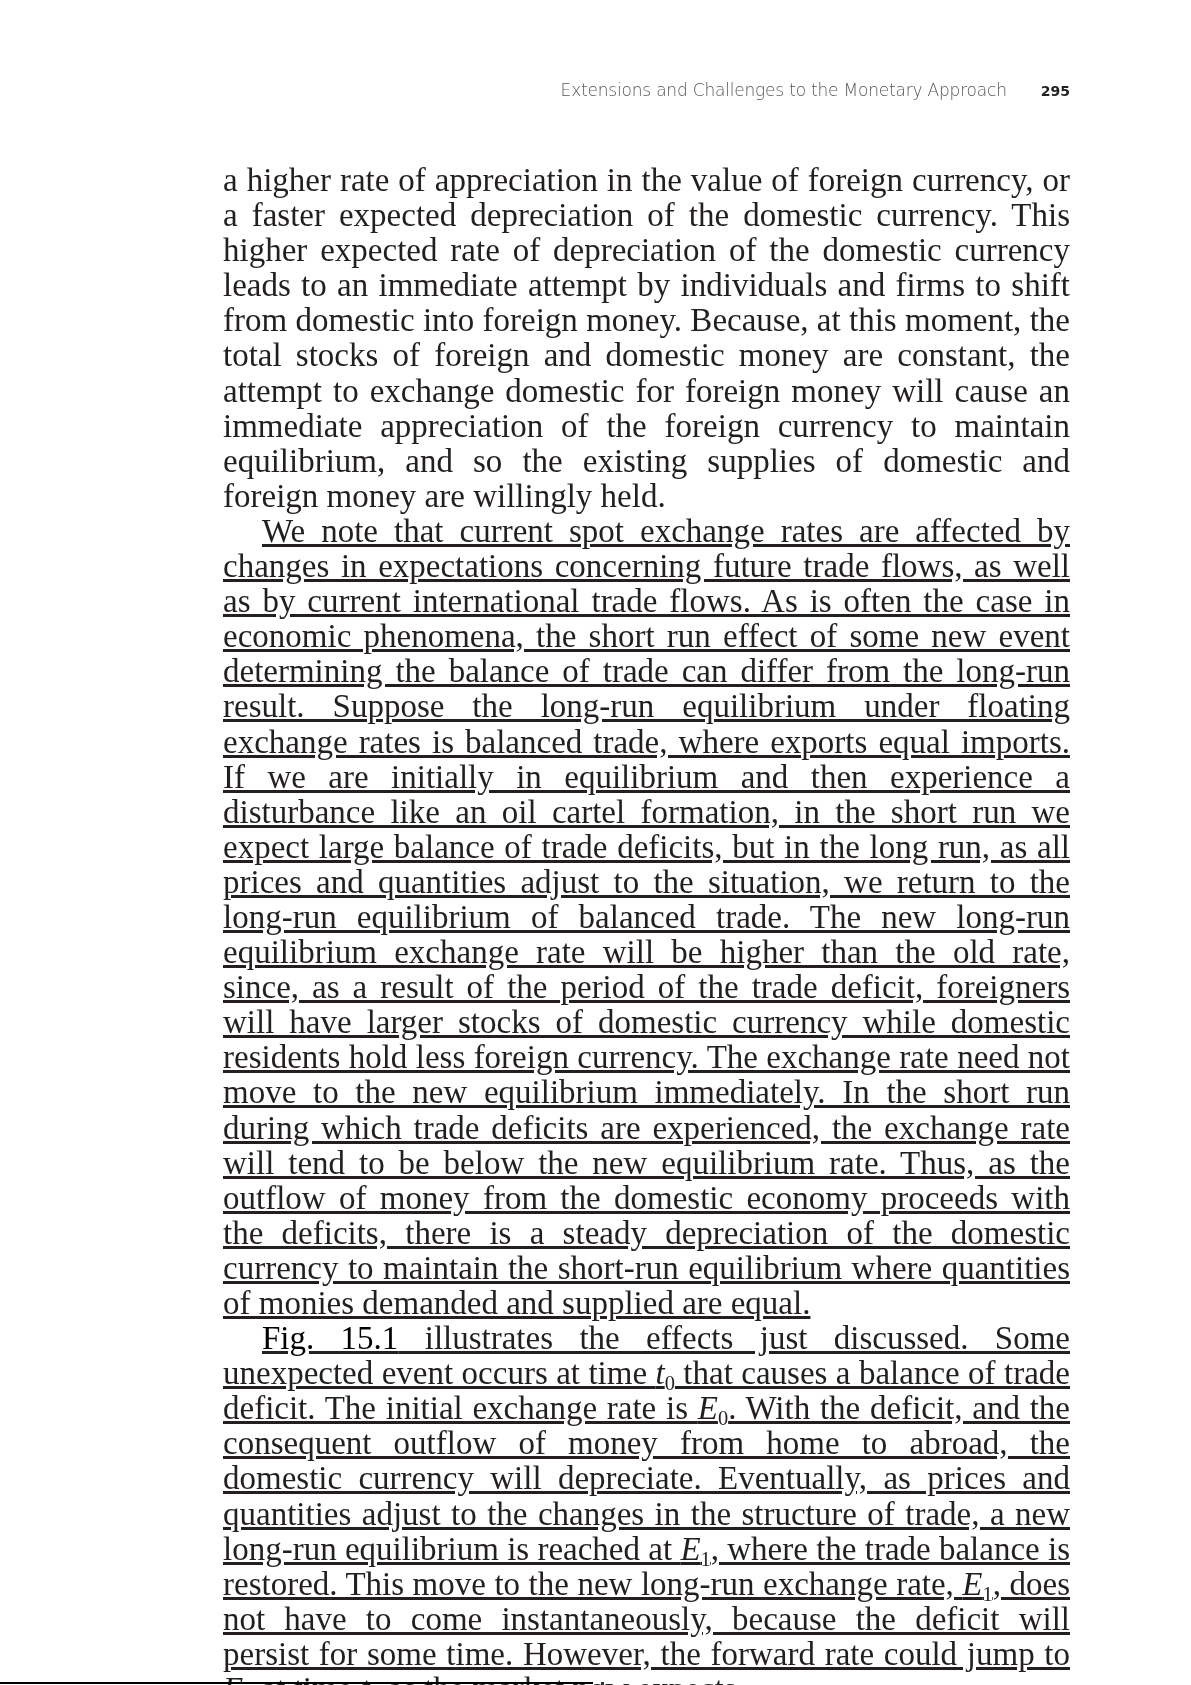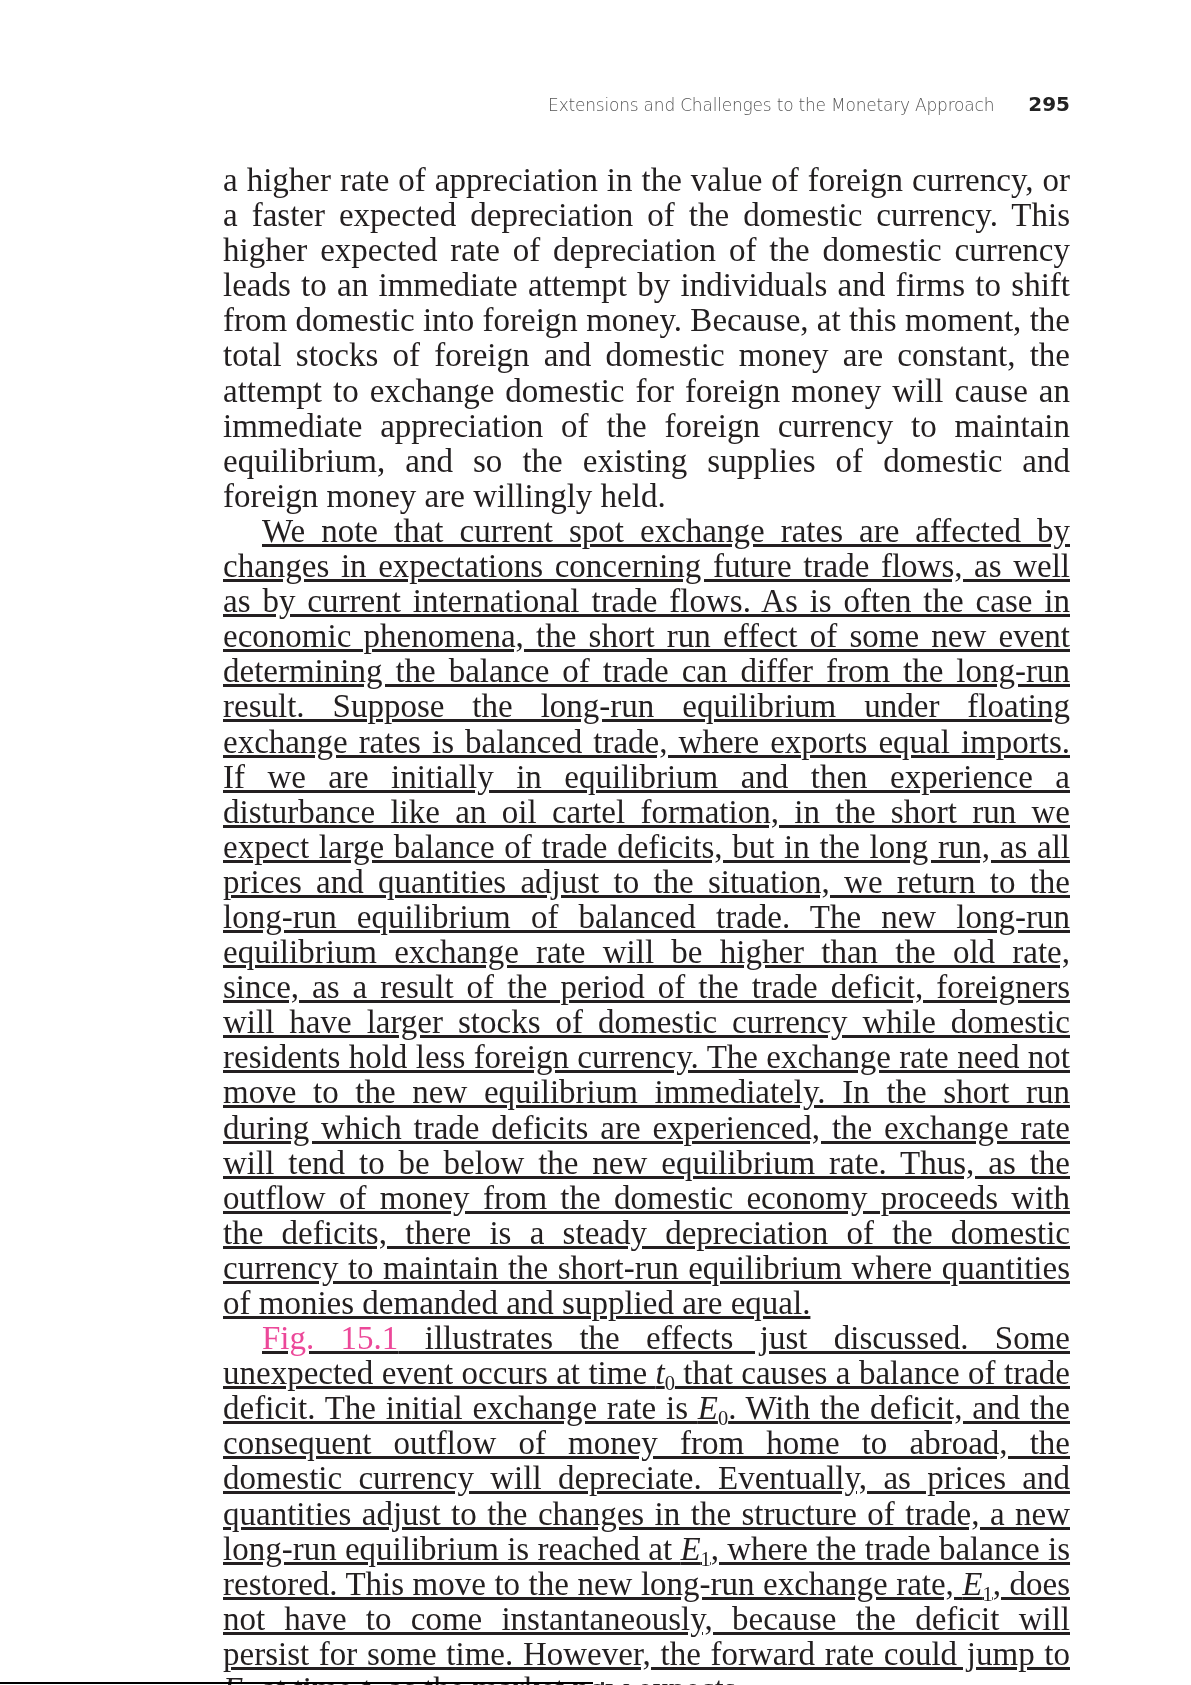--- a/index.html
+++ b/index.html
@@ -17,31 +17,30 @@
       position: absolute;
       top: 80px;
       left: 223px;
       width: 847px;
       display: flex;
       justify-content: flex-end;
       align-items: baseline;
       font-family: "DejaVu Sans", sans-serif;
       color: #555555;
       font-size: 17px;
-      margin-top: 12px;
     }
     .running-header .title {
       font-weight: 300;
       letter-spacing: -0.2px;
       margin-right: 34px;
     }
     .running-header .page-num {
       color: #222222;
       font-weight: bold;
-      font-size: 20px;
+      font-size: 14px;
     }
     .body-text {
       position: absolute;
       top: 163px;
       left: 223px;
       width: 847px;
       font-family: "Liberation Serif", "DejaVu Serif", serif;
       font-size: 33px;
       line-height: 35.1px;
       color: #231f20;
@@ -49,21 +48,21 @@
       hyphens: manual;
     }
     .body-text p {
       margin: 0;
     }
     .body-text p.indent {
       text-indent: 39px;
       text-decoration: underline;
     }
     .body-text .link {
-      color: #ec4899;
+      color: #000000;
       text-decoration: none;
       cursor: pointer;
     }
     .body-text i {
       font-style: italic;
     }
     .body-text sub {
       font-size: 0.62em;
       vertical-align: -0.3em;
       line-height: 0;

